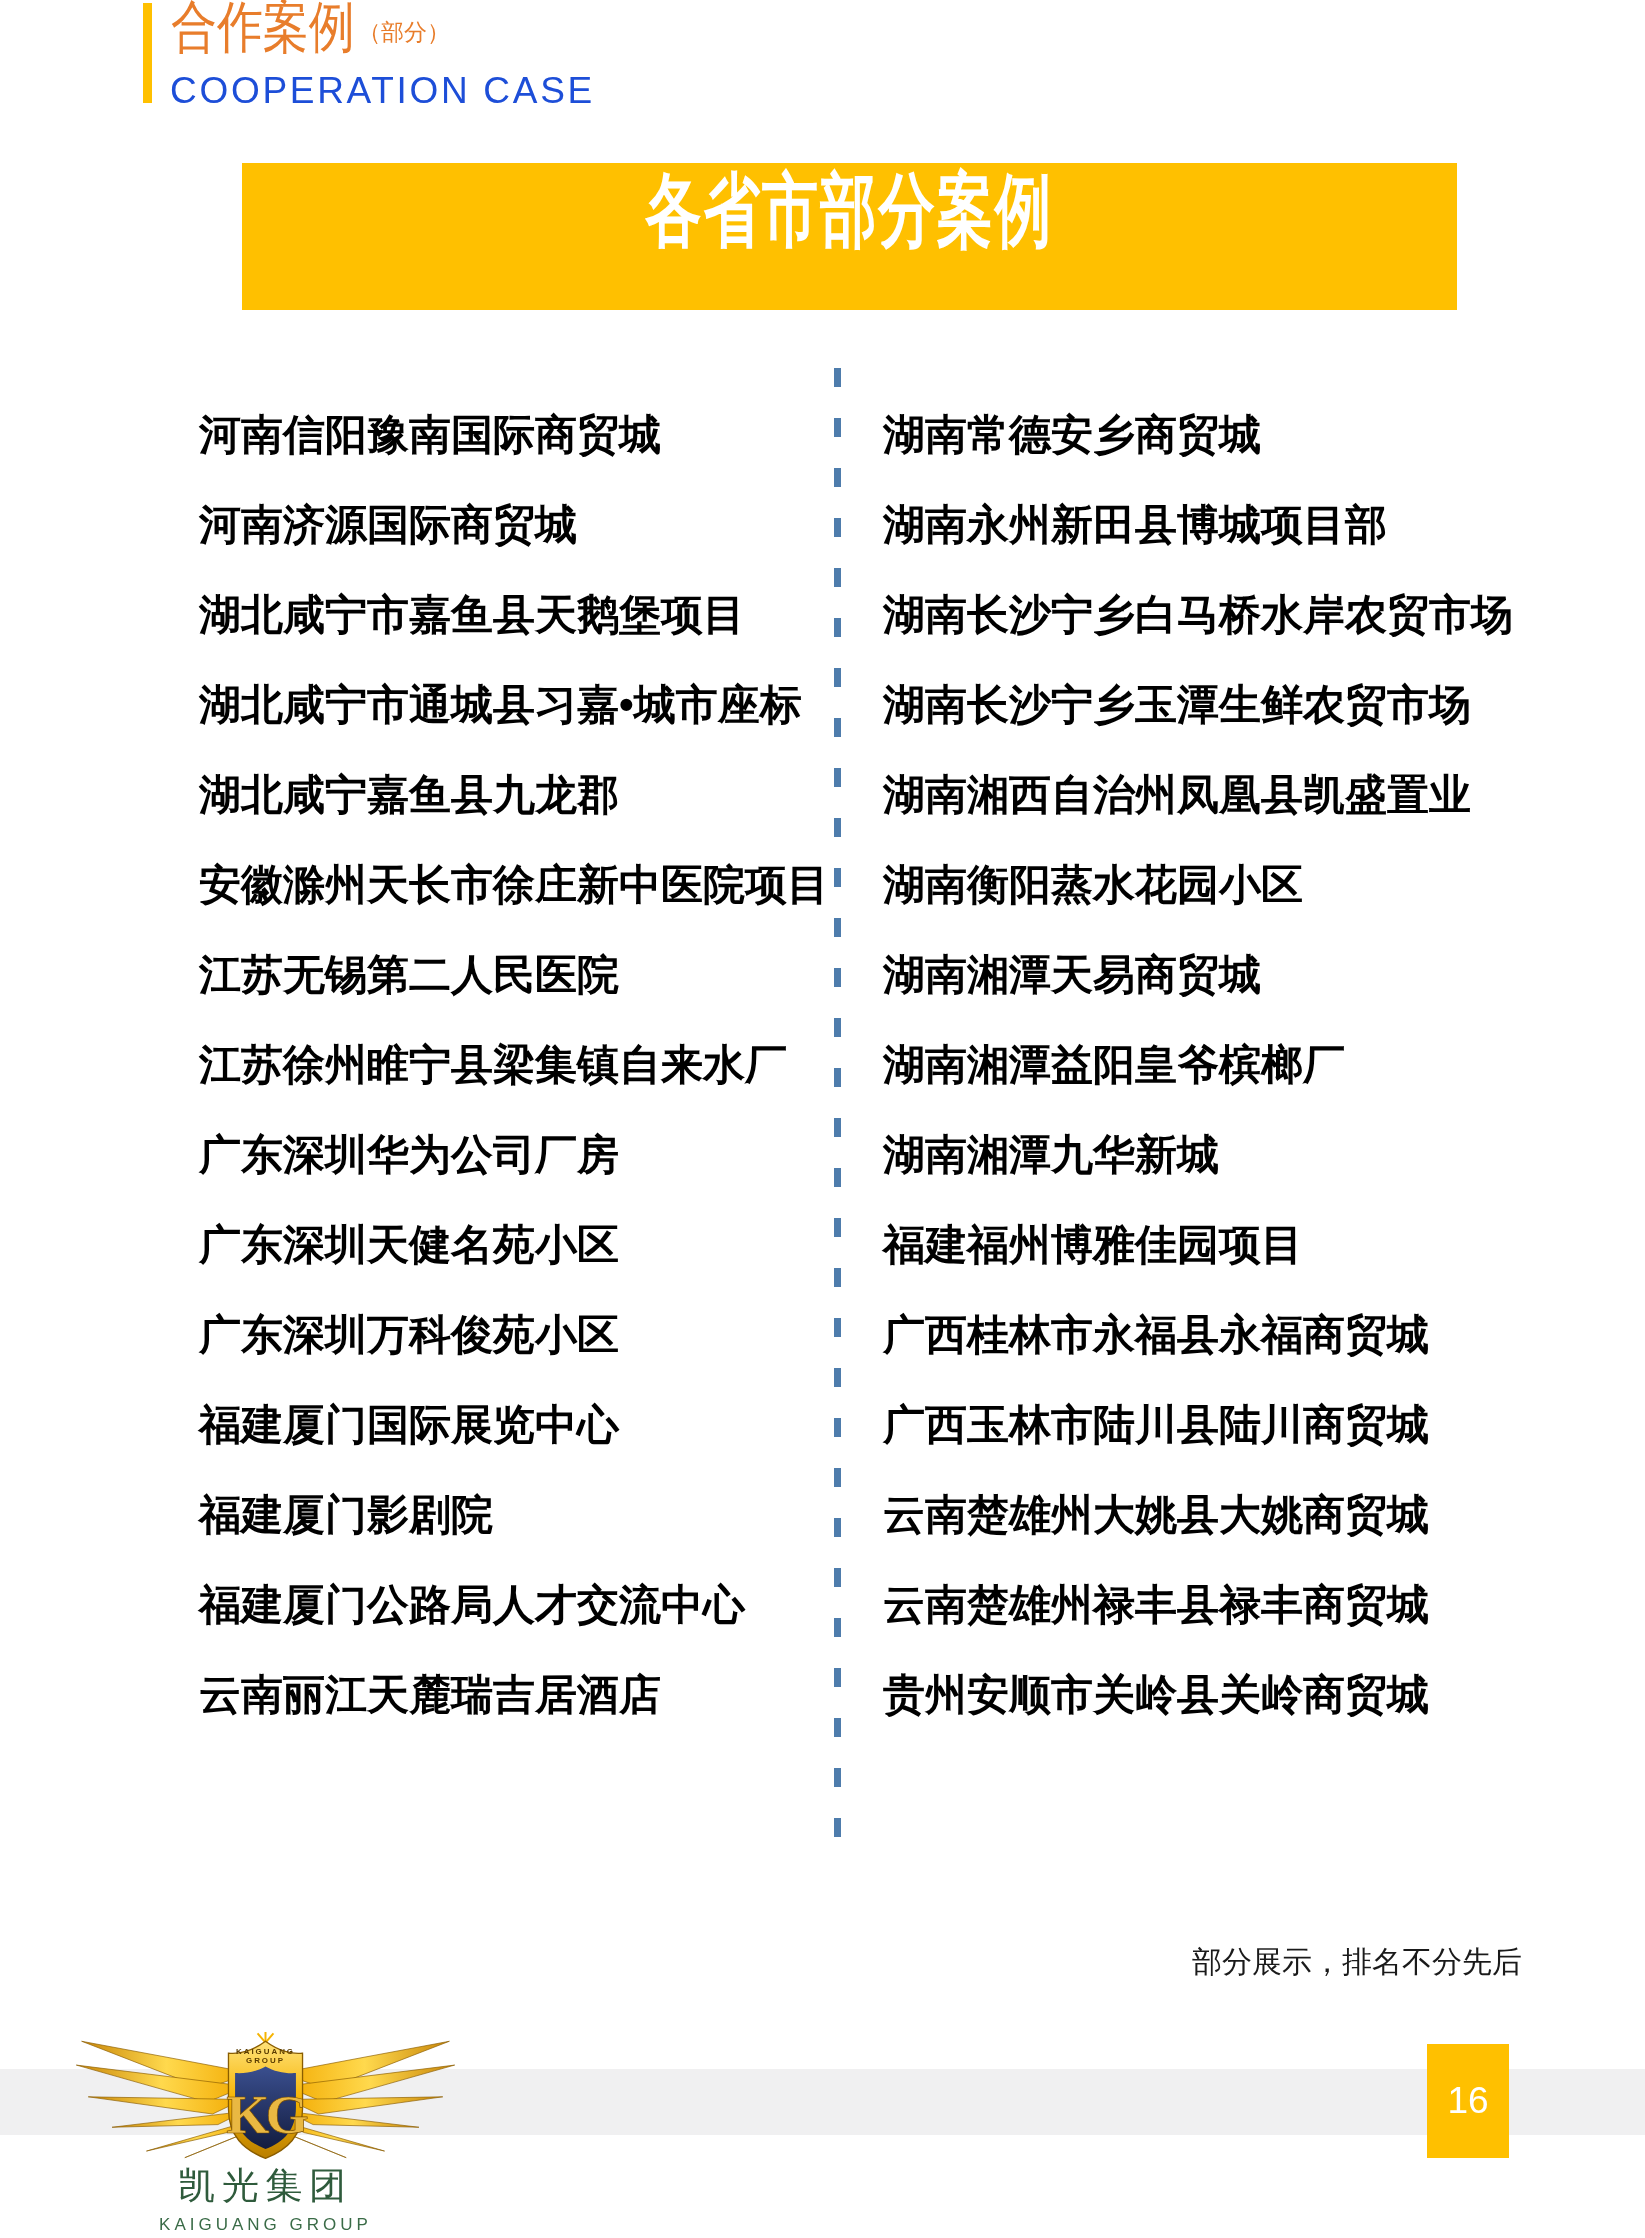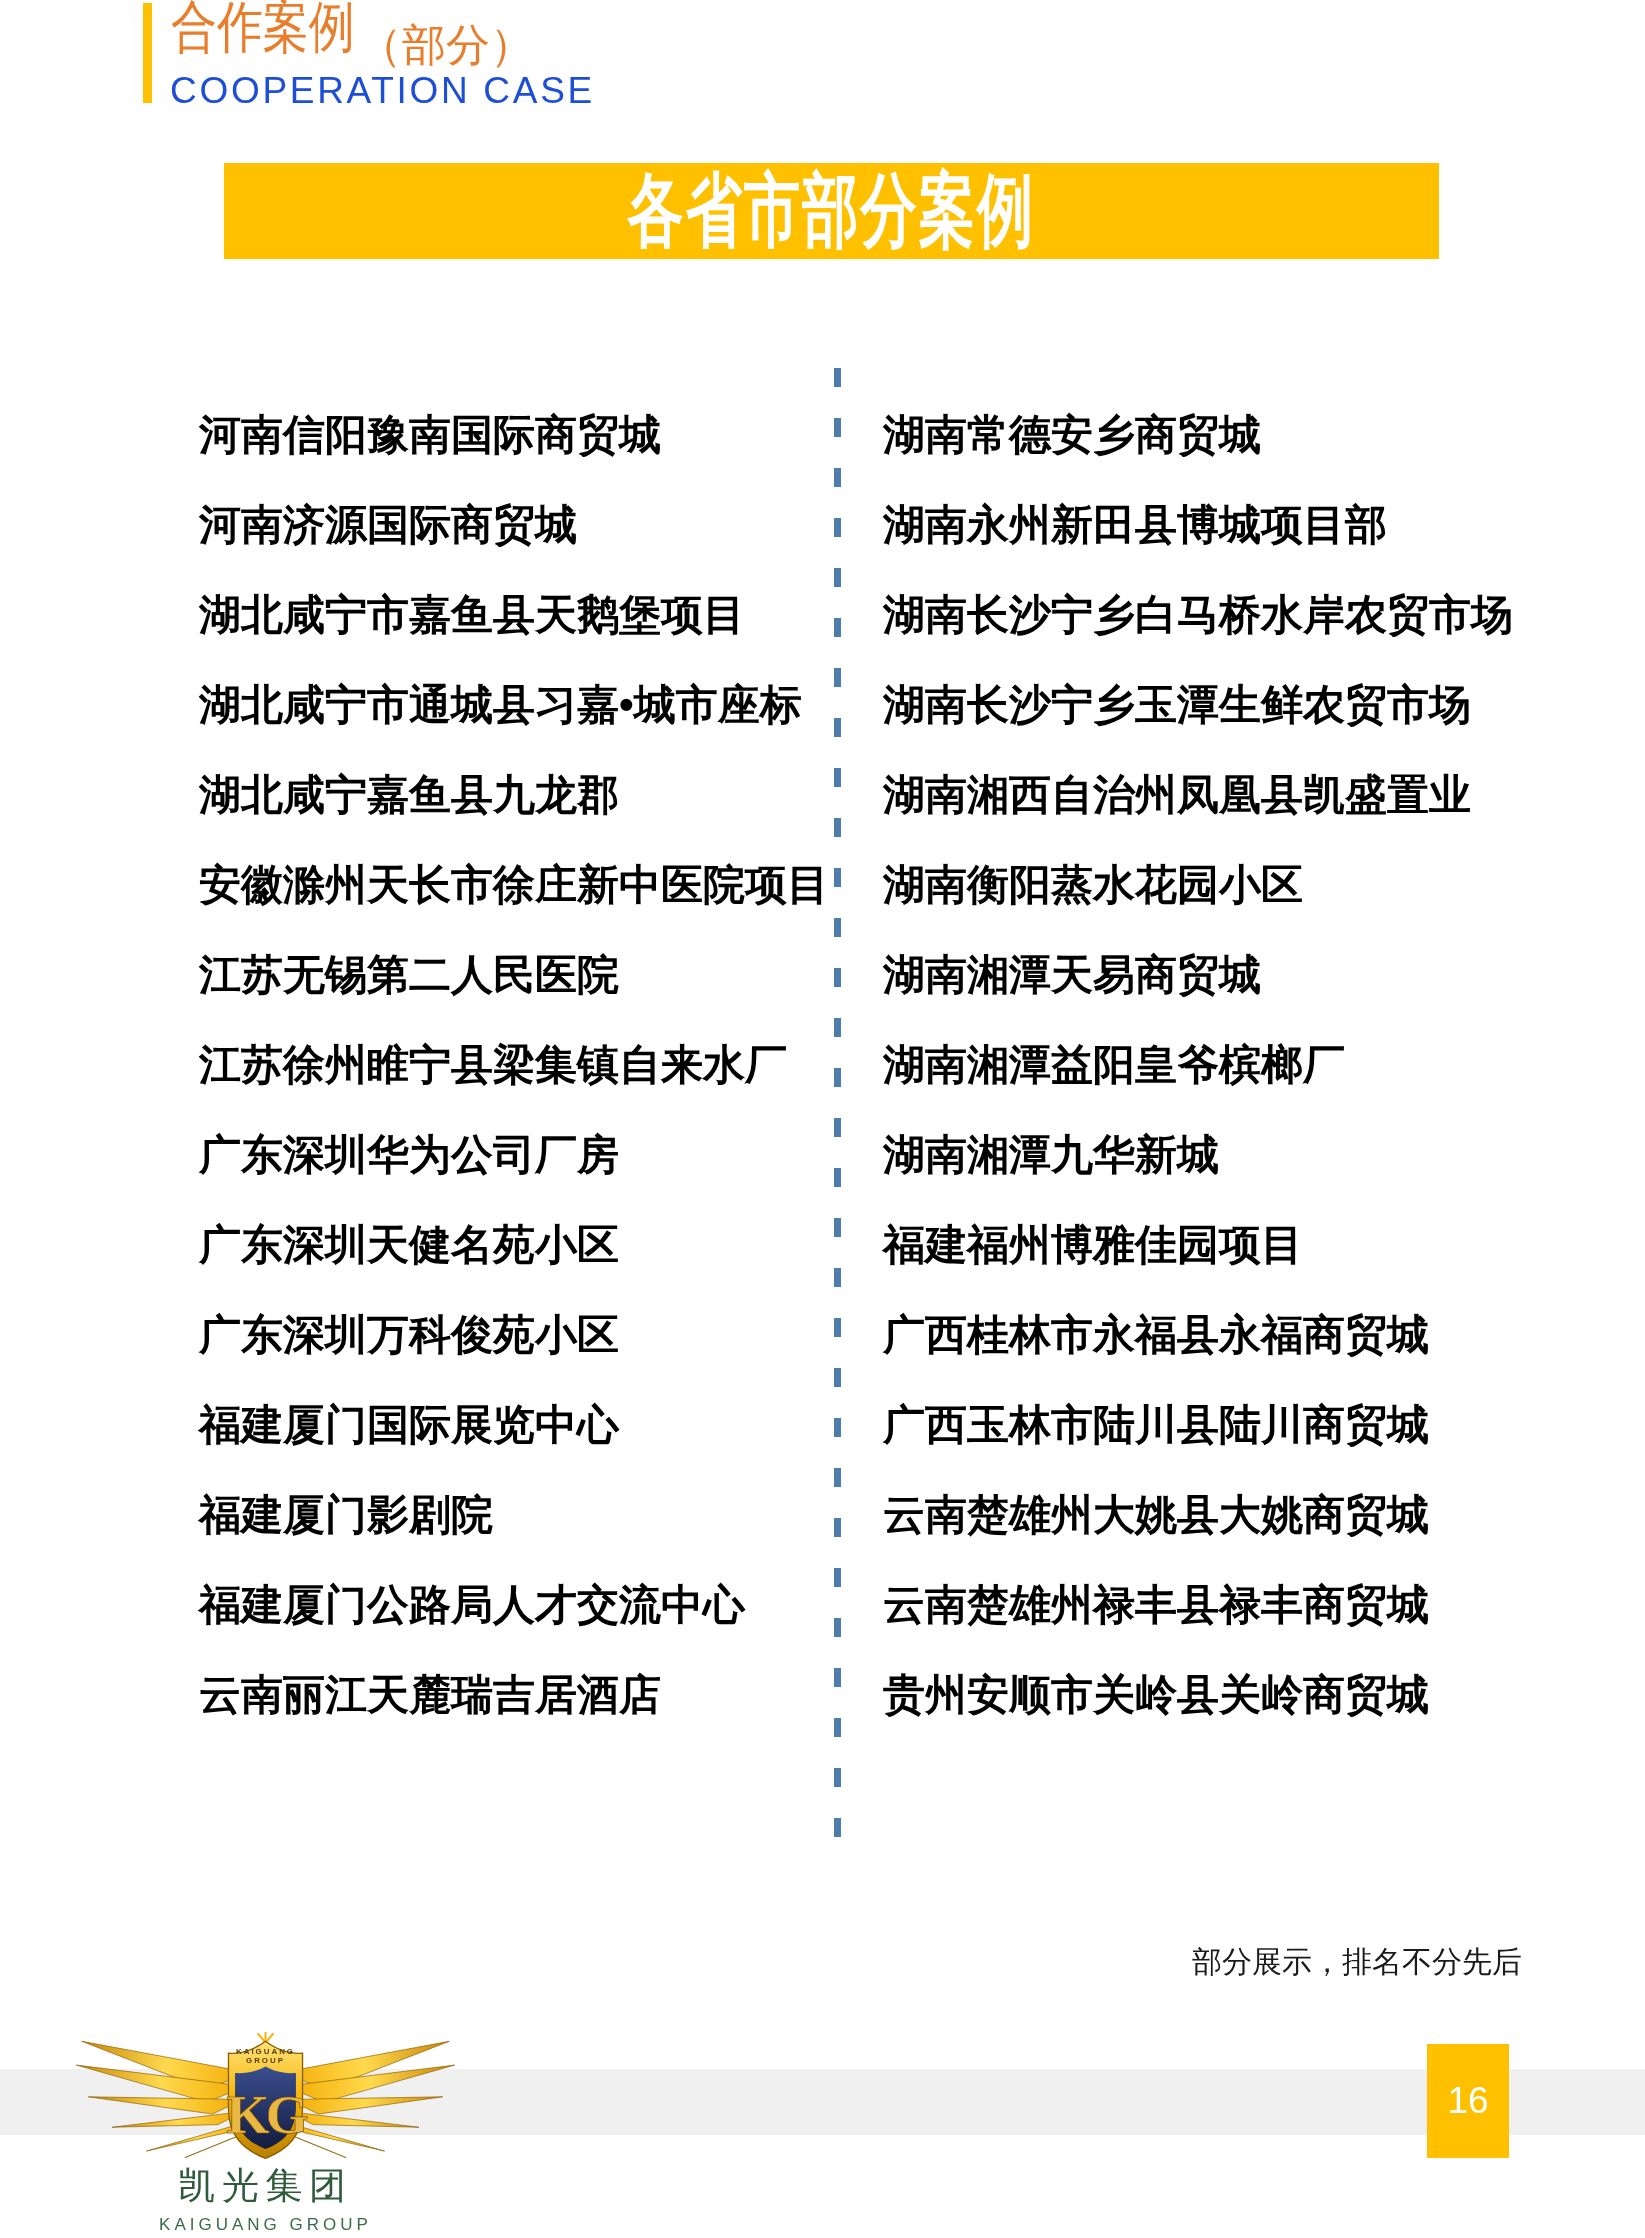--- a/index.html
+++ b/index.html
@@ -3,25 +3,25 @@
 <meta charset="utf-8">
 <style>
   html,body{margin:0;padding:0;background:#ffffff;}
   body{font-family:"Liberation Sans","DejaVu Sans",sans-serif;}
   .page{position:relative;width:1646px;height:2239px;background:#ffffff;overflow:hidden;}
 
   
   .header-bar{position:absolute;left:143px;top:2.7px;width:9.3px;height:100px;background:#FFC000;}
   .title-cn{position:absolute;left:171px;top:-4px;font-size:56px;line-height:1.1;color:#E87D2B;
             white-space:nowrap;transform:scaleX(0.82);transform-origin:left top;font-weight:500;}
-  .title-suffix{position:absolute;left:358px;top:18.6px;font-size:44px;line-height:1.2;color:#E87D2B;white-space:nowrap;}
+  .title-suffix{position:absolute;left:358px;top:18.6px;font-size:23px;line-height:1.2;color:#E87D2B;white-space:nowrap;}
   .subtitle{position:absolute;left:170px;top:70px;font-size:37px;letter-spacing:2.7px;color:#1d4ed8;white-space:nowrap;}
 
   
-  .banner{position:absolute;left:224px;top:163px;width:1215px;height:96px;background:#FFC000;
+  .banner{position:absolute;left:242px;top:163px;width:1215px;height:147px;background:#FFC000;
           display:flex;align-items:flex-start;justify-content:center;}
   .banner span{font-size:72px;font-weight:900;color:#ffffff;letter-spacing:2.7px;white-space:nowrap;
                transform:scale(0.78,1.12);transform-origin:center center;}
 
   
   .col{position:absolute;top:413px;display:flex;flex-direction:column;}
   .col.left{left:199px;}
   .col.right{left:883px;}
   .case-item{height:90px;font-size:42px;font-weight:900;color:#000;line-height:1.05;
              white-space:nowrap;letter-spacing:0;}

